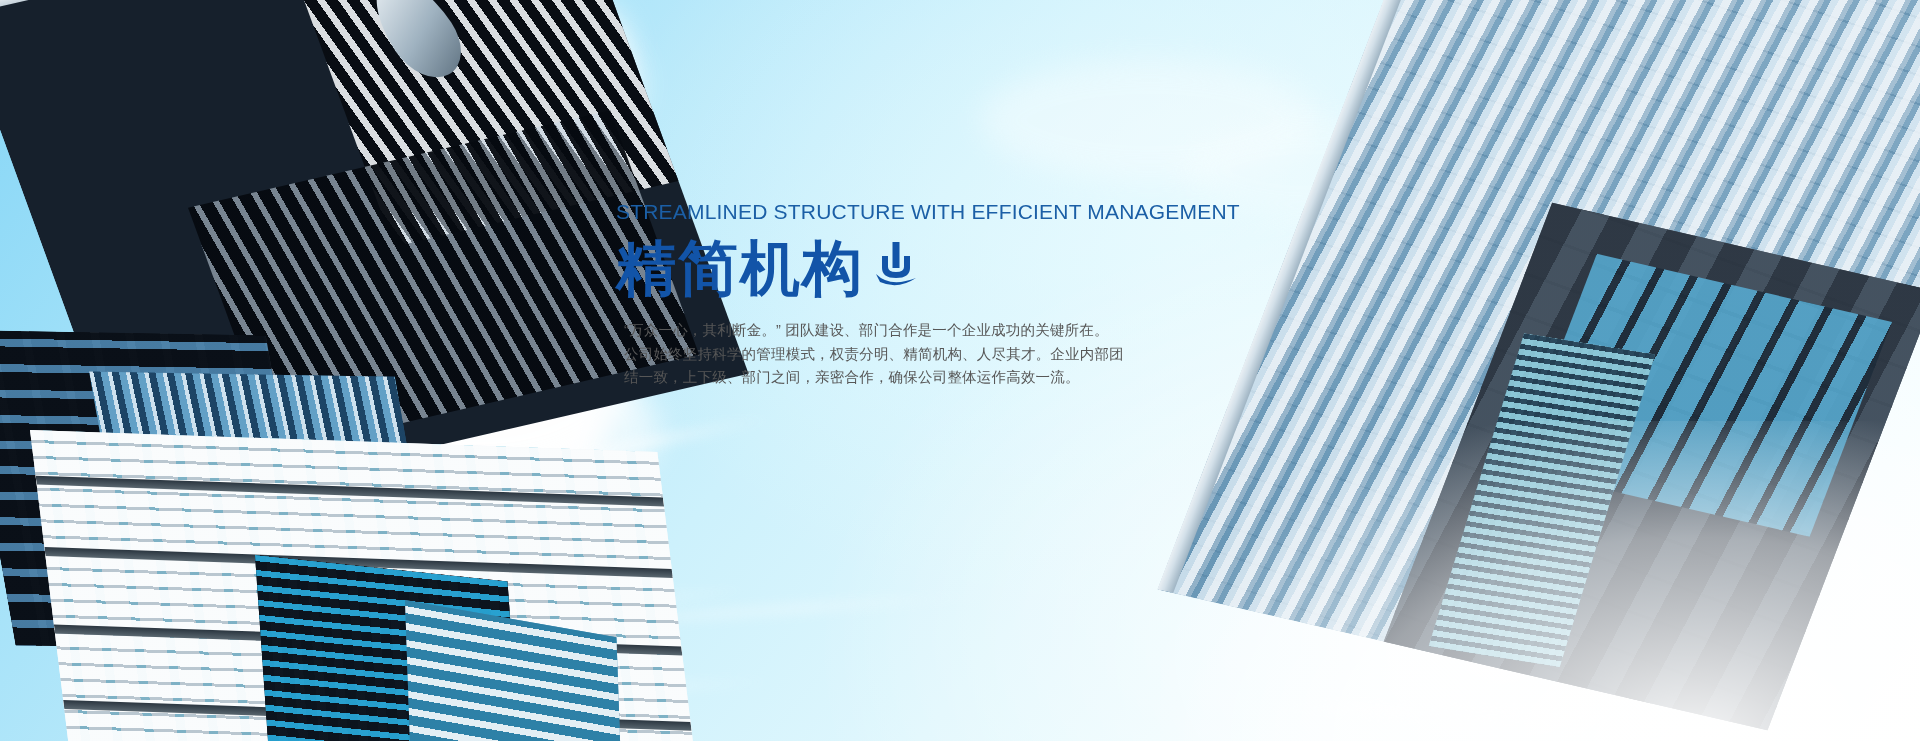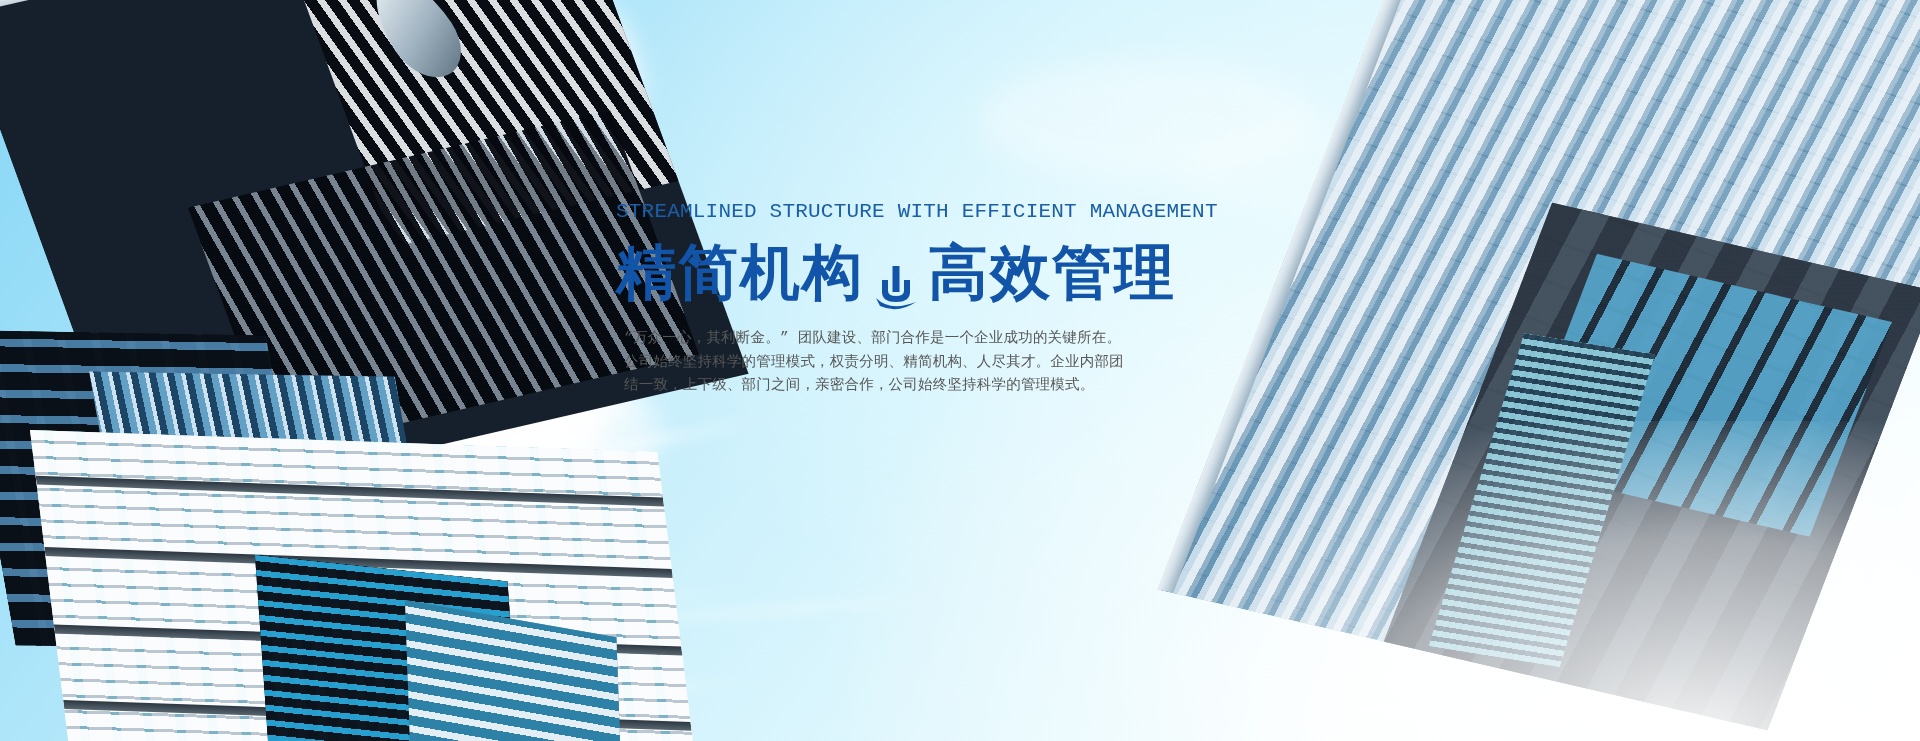--- a/index.html
+++ b/index.html
@@ -274,40 +274,39 @@
     background:radial-gradient(ellipse at 70% 100%, rgba(255,255,255,.95) 0%, rgba(255,255,255,.55) 45%, rgba(255,255,255,0) 75%);
     pointer-events:none;
   }
 
   
   .copy {
     position:absolute;
     left:616px; top:200px;
     width:660px;
     text-align:left;
-    font-family:Liberation Mono, monospace;
   }
   .eyebrow {
     font-size:21px;
     letter-spacing:.2px;
     color:#1b5fa6;
     white-space:nowrap;
     line-height:1.1;
     font-weight:400;
   }
   .headline {
-    margin-top:20px;
+    margin-top:12px;
     font-size:60px;
     font-weight:700;
     color:#1254a8;
     line-height:1.14;
     letter-spacing:2px;
     white-space:nowrap;
     display:flex;
-    align-items:flex-end;
+    align-items:flex-start;
   }
   .headline .mark {
     display:inline-block;
     width:52px; height:52px;
     margin:0 6px;
     flex:0 0 auto;
     position:relative;
     top:3px;
   }
   .headline .mark svg { width:100%; height:100%; display:block; }
@@ -402,23 +401,22 @@
       <span>精简机构</span>
 
       <span class="mark">
         <svg viewBox="0 0 52 52" xmlns="http://www.w3.org/2000/svg">
           <rect x="22.5" y="4" width="7" height="26" fill="#1254a8"></rect>
           <path d="M12 18 L12 30 Q12 40 26 40 Q40 40 40 30 L40 18 L34 18 L34 29 Q34 34 26 34 Q18 34 18 29 L18 18 Z" fill="#1254a8"></path>
           <path d="M6 36 Q20 50 46 40 Q28 52 10 44 Z" fill="#1254a8"></path>
         </svg>
       </span>
 
-      <span>高效管理</span>
     </div>
 
     <div class="body-copy">
       <p>“万众一心，其利断金。” 团队建设、部门合作是一个企业成功的关键所在。</p>
       <p>公司始终坚持科学的管理模式，权责分明、精简机构、人尽其才。企业内部团</p>
-      <p>结一致，上下级、部门之间，亲密合作，公司始终坚持科学的管理模式。</p>
+      <p>结一致，上下级、部门之间，亲密合作，确保公司整体运作高效一流。</p>
     </div>
 
   </div>
 </div>
 
 </body></html>

